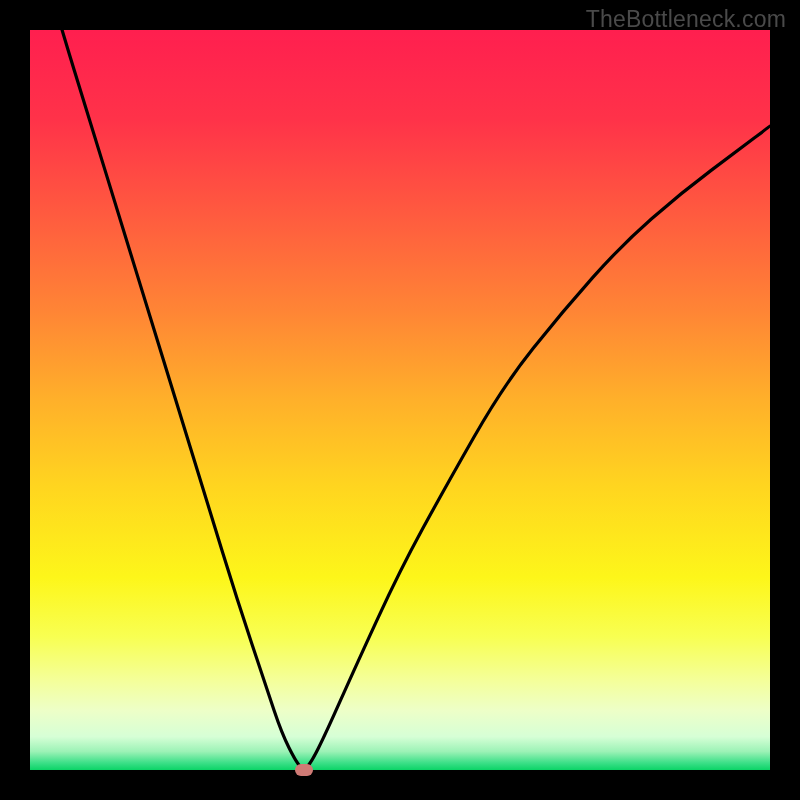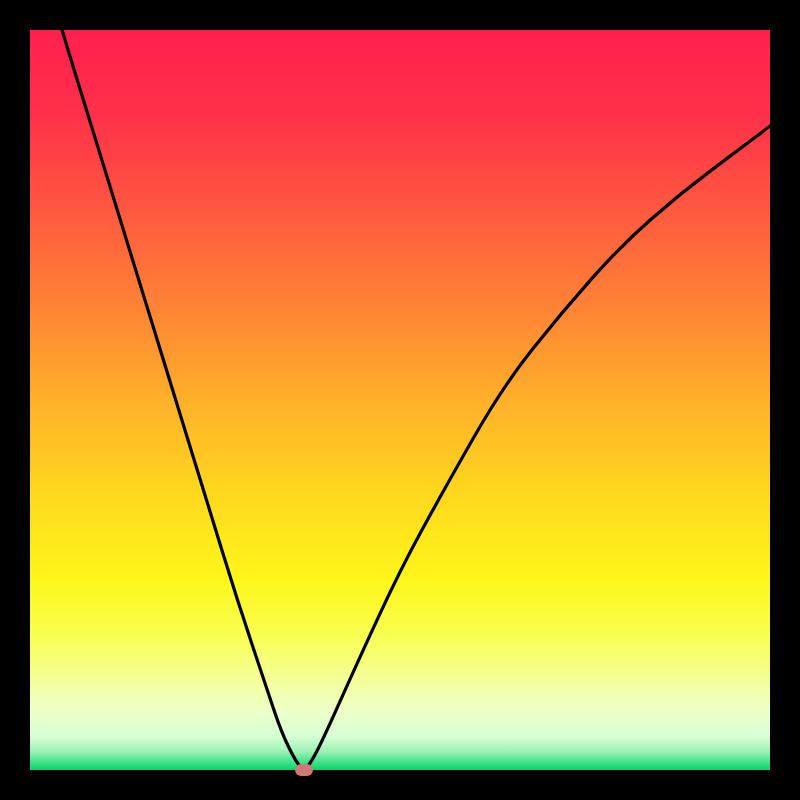--- a/index.html
+++ b/index.html
@@ -52,20 +52,21 @@
     border-radius: 6px;
     background: #cf7a75;
     transform: translate(-50%, -50%);
   }
 </style>
 </head>
 <body>
 
 <div class="frame">
 
+  <div class="watermark">TheBottleneck.com</div>
 
   <div class="plot-area">
     <div class="gradient" id="gradient" style="background: linear-gradient(rgb(255, 31, 79) 0%, rgb(255, 50, 73) 12%, rgb(255, 91, 63) 25%, rgb(255, 133, 53) 38%, rgb(255, 176, 42) 50%, rgb(255, 214, 31) 62%, rgb(253, 246, 26) 74%, rgb(248, 255, 82) 82%, rgb(244, 255, 155) 88%, rgb(237, 255, 200) 92%, rgb(214, 255, 214) 95.5%, rgb(156, 242, 182) 97.5%, rgb(62, 224, 137) 99%, rgb(11, 212, 103) 100%);"></div>
     <svg class="curve" viewBox="0 0 740 740" preserveAspectRatio="none">
       <path id="curvePath" fill="none" stroke="#000" stroke-width="3.2" stroke-linejoin="round" stroke-linecap="round" d="M0.0 -111.0 Q 0.0 -111.0 14.8 -59.2 Q 29.6 -7.4 44.4 40.7 Q 59.2 88.8 74.0 136.9 Q 88.8 185.0 103.6 233.1 Q 118.4 281.2 133.2 329.3 Q 148.0 377.4 162.8 425.5 Q 177.6 473.6 192.4 521.7 Q 207.2 569.8 222.0 614.2 Q 236.8 658.6 244.2 680.8 Q 251.6 703.0 259.0 717.8 Q 266.4 732.6 270.1 736.3 Q 273.8 740.0 277.5 736.3 Q 281.2 732.6 288.6 717.8 Q 296.0 703.0 310.8 669.7 Q 325.6 636.4 347.8 588.3 Q 370.0 540.2 392.2 499.5 Q 414.4 458.8 444.0 407.0 Q 473.6 355.2 503.2 318.2 Q 532.8 281.2 562.4 247.9 Q 592.0 214.6 621.6 188.7 Q 651.2 162.8 680.8 140.6 Q 710.4 118.4 725.2 107.3 T 740.0 96.2"></path>
     </svg>
     <div class="marker" id="marker" style="left: 273.8px; top: 740px; background: rgb(207, 122, 117);"></div>
   </div>
 
 </div>

